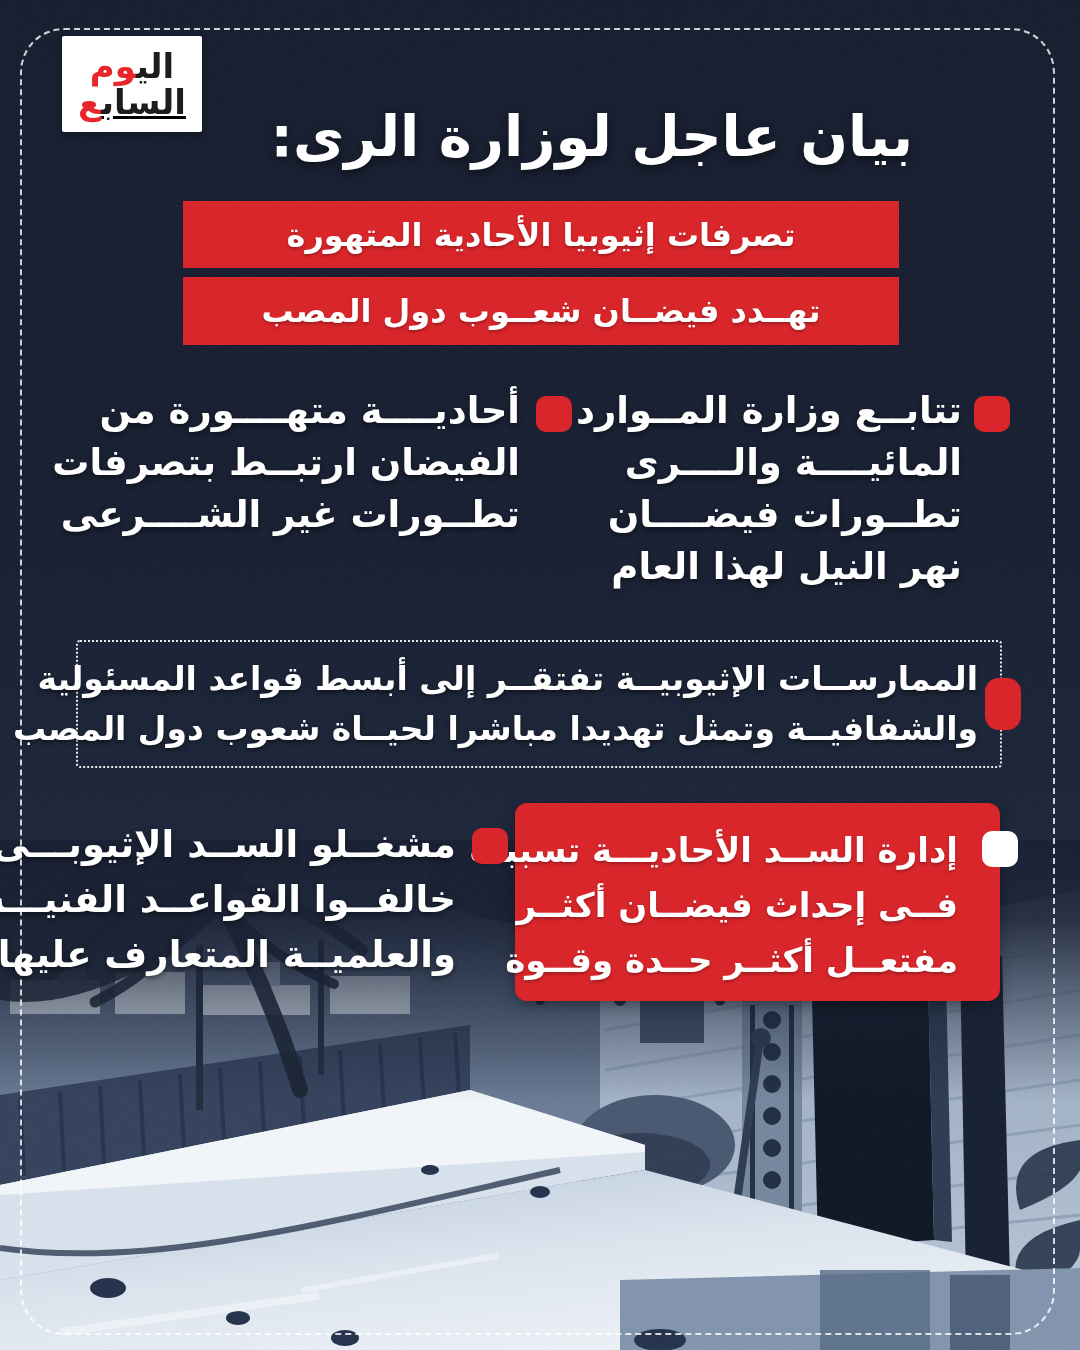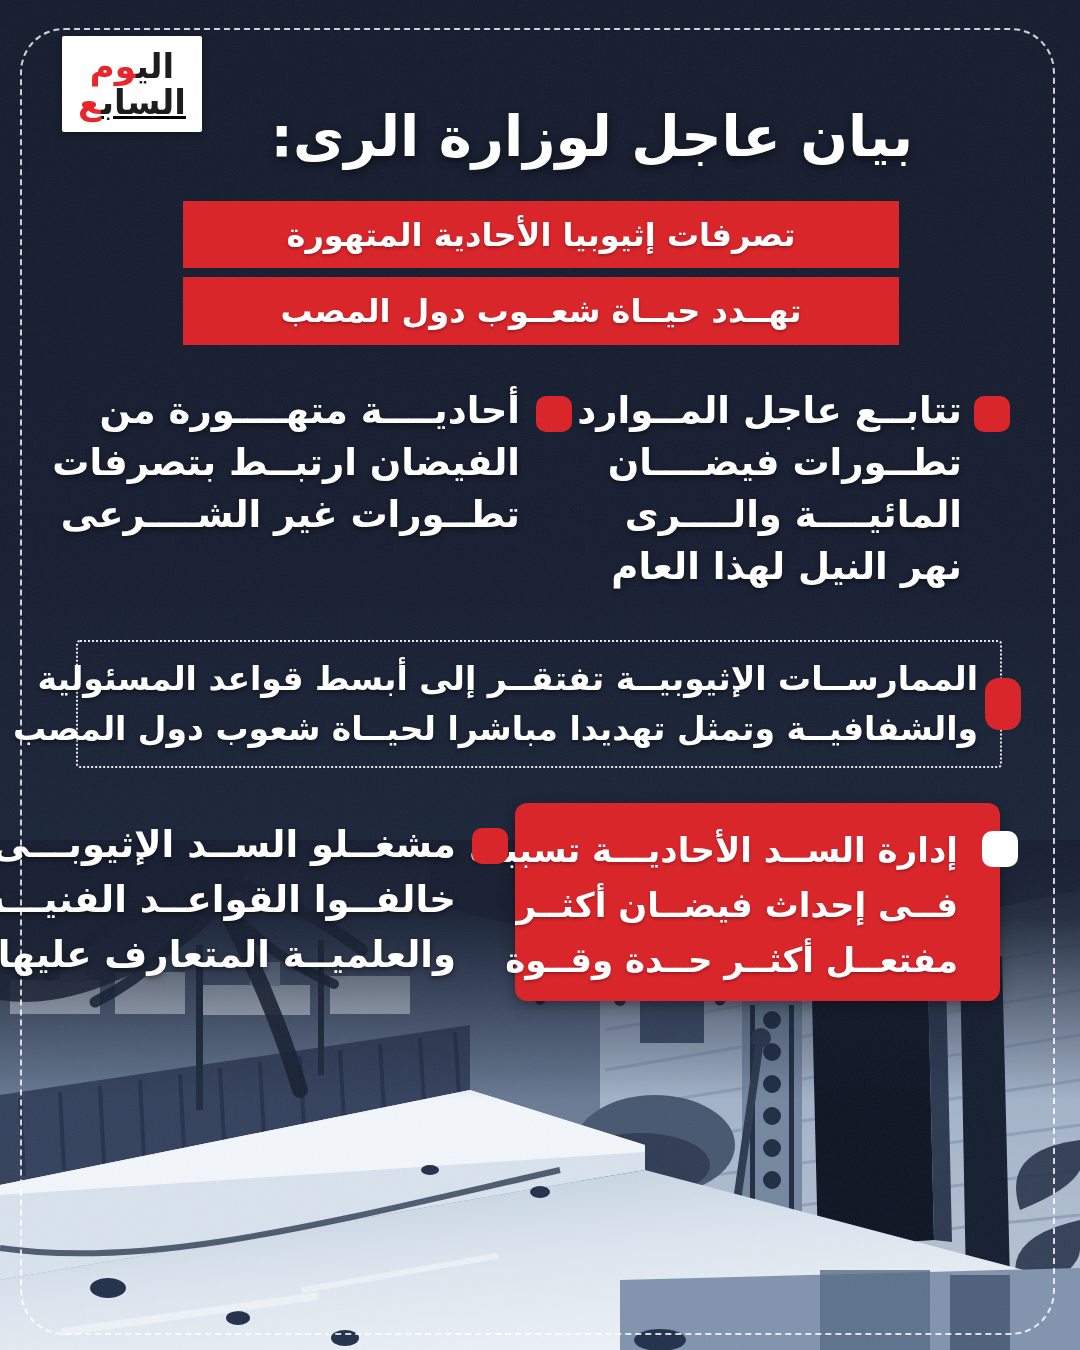--- a/index.html
+++ b/index.html
@@ -237,27 +237,27 @@
   <div class="frame"></div>
 
   <div class="logo">
     <div class="l1"><span class="dark">الي</span><span class="red">وم</span></div>
     <div class="l2"><span class="dark">الساب</span><span class="red">ع</span></div>
   </div>
 
   <div class="title">بيان عاجل لوزارة الرى:</div>
 
   <div class="banner b1">تصرفات إثيوبيا الأحادية المتهورة</div>
-  <div class="banner b2">تهــدد حيــاة شعــوب دول المصب</div>
+  <div class="banner b2">تهــدد فيضــان شعــوب دول المصب</div>
 
   <div class="marker" style="left:974px;top:396px;"></div>
   <div class="btext" style="right:118px;top:385px;">
-    <div class="ln">تتابــع عاجل المــوارد</div>
+    <div class="ln">تتابــع وزارة المــوارد</div>
+    <div class="ln">المائيــــة والــــرى</div>
     <div class="ln">تطــورات فيضــــان</div>
-    <div class="ln">المائيــــة والــــرى</div>
     <div class="ln">نهر النيل لهذا العام</div>
   </div>
 
   <div class="marker" style="left:536px;top:396px;"></div>
   <div class="btext" style="right:560px;top:385px;">
     <div class="ln">أحاديــــة متهــــورة من</div>
     <div class="ln">الفيضان ارتبــط بتصرفات</div>
     <div class="ln">تطــورات غير الشــــرعى</div>
   </div>
 

